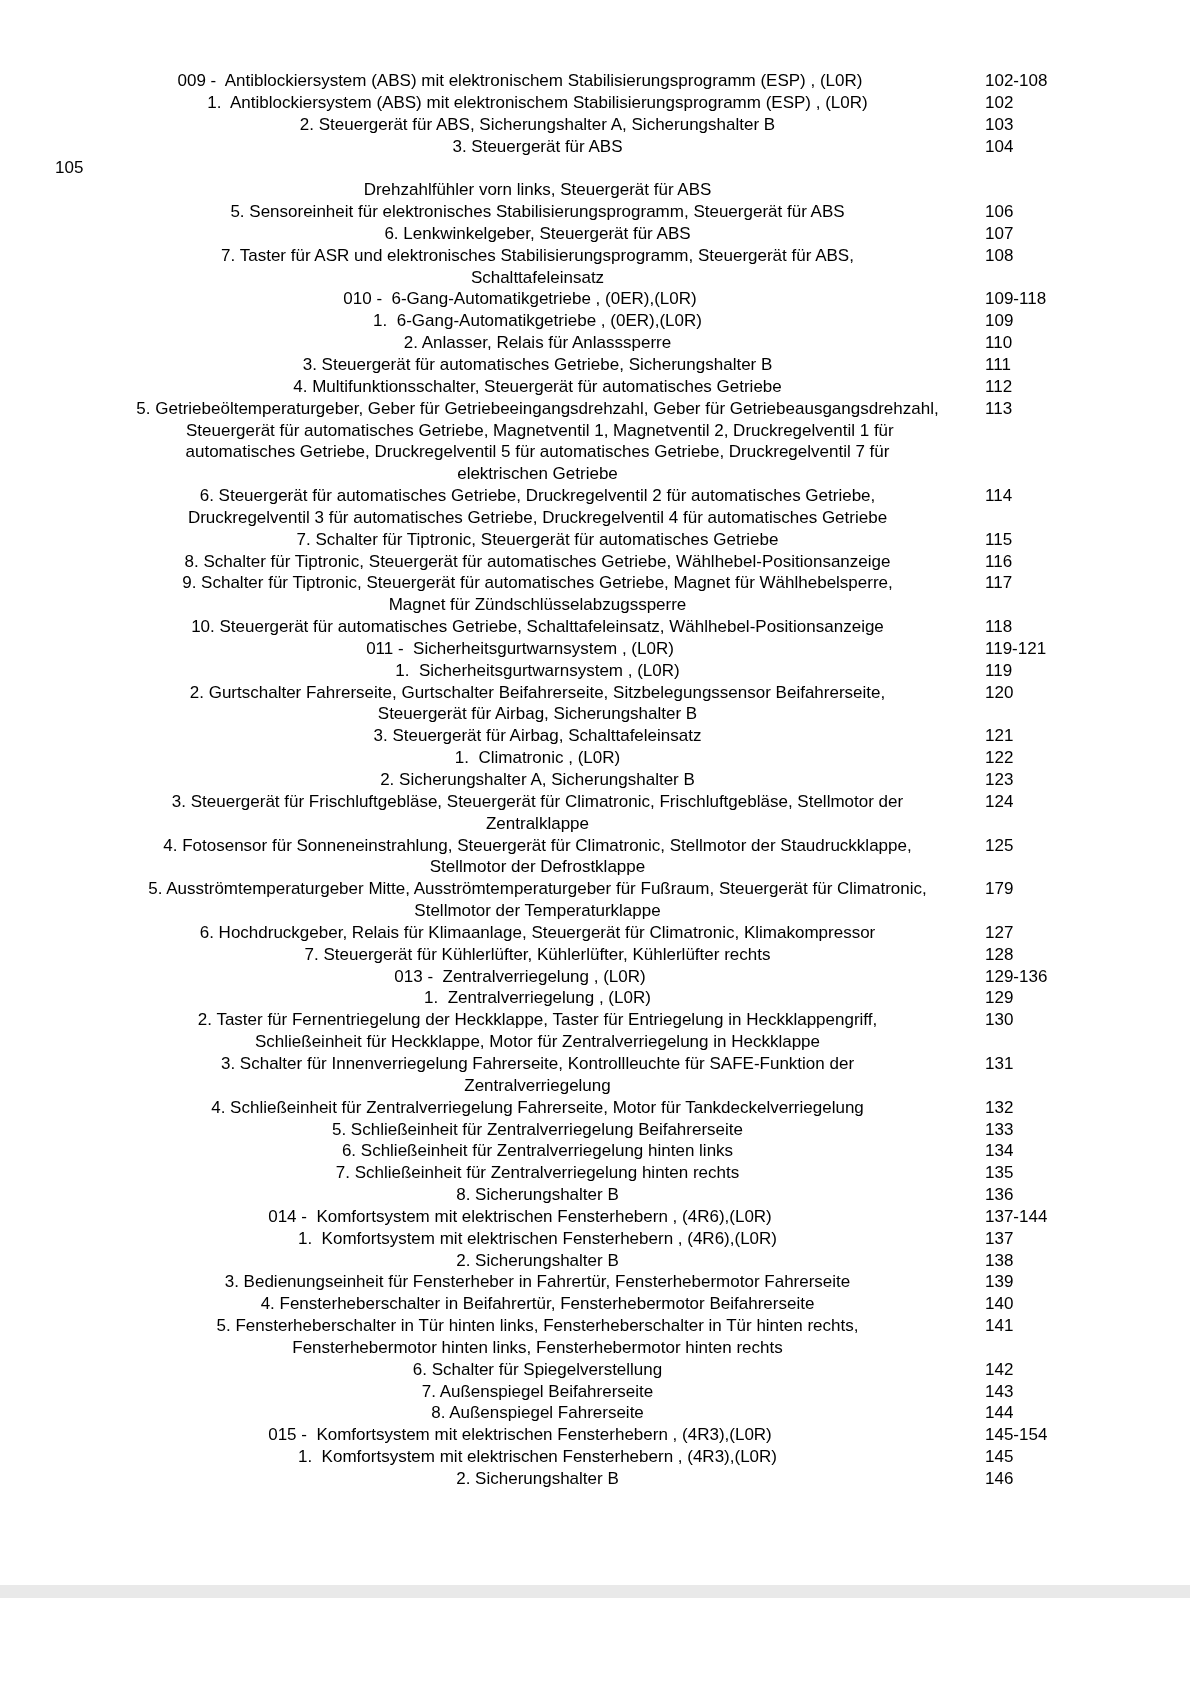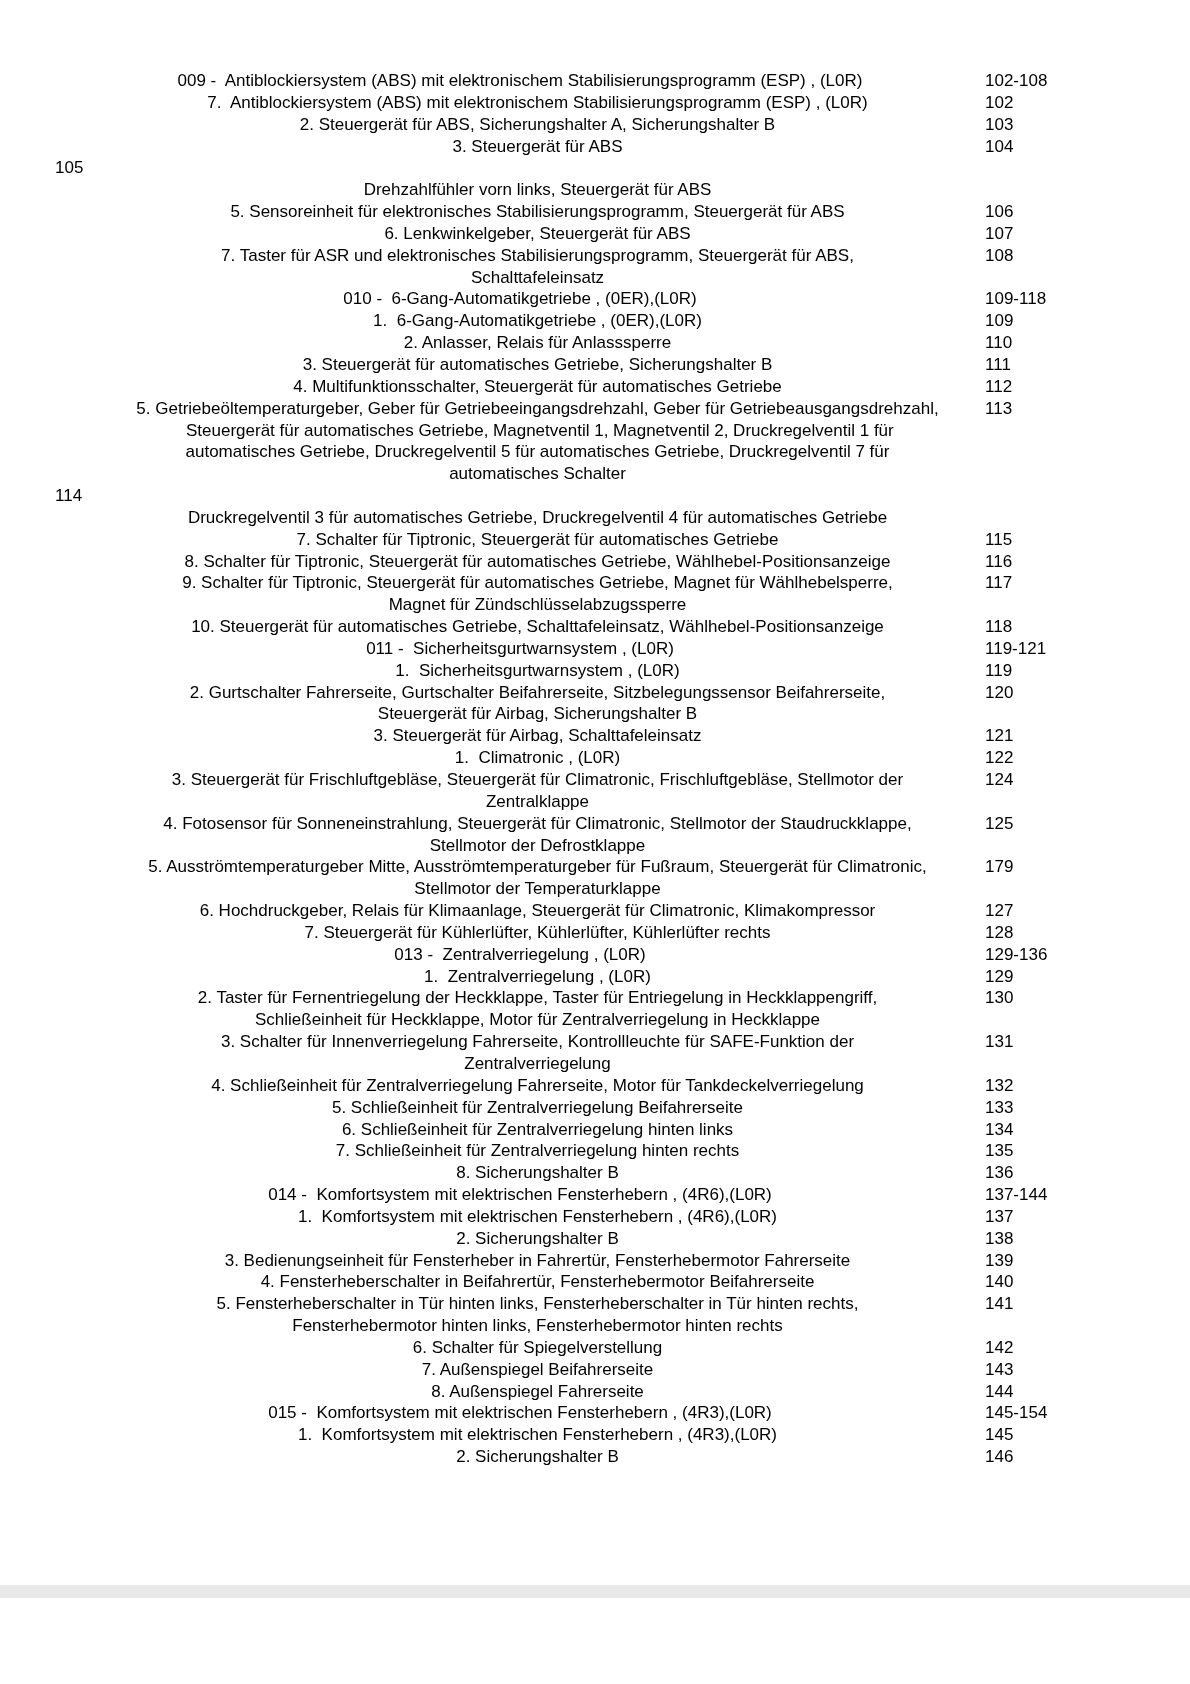--- a/index.html
+++ b/index.html
@@ -44,21 +44,21 @@
 </style>
 </head>
 <body>
 
 <div class="toc">
     <div class="row">
     <span class="text">009 -  Antiblockiersystem (ABS) mit elektronischem Stabilisierungsprogramm (ESP) , (L0R)</span>
     <span class="page">102-108</span>
   </div>
     <div class="row indent">
-    <span class="text">7.  Antiblockiersystem (ABS) mit elektronischem Stabilisierungsprogramm (ESP) , (L0R)</span>
+    <span class="text">1.  Antiblockiersystem (ABS) mit elektronischem Stabilisierungsprogramm (ESP) , (L0R)</span>
     <span class="page">102</span>
   </div>
     <div class="row indent">
     <span class="text">2. Steuergerät für ABS, Sicherungshalter A, Sicherungshalter B</span>
     <span class="page">103</span>
   </div>
     <div class="row indent">
     <span class="text">3. Steuergerät für ABS</span>
     <span class="page">104</span>
   </div>
@@ -111,24 +111,25 @@
   </div>
     <div class="row indent">
     <span class="text"> Steuergerät für automatisches Getriebe, Magnetventil 1, Magnetventil 2, Druckregelventil 1 für</span>
     <span class="page"></span>
   </div>
     <div class="row indent">
     <span class="text">automatisches Getriebe, Druckregelventil 5 für automatisches Getriebe, Druckregelventil 7 für</span>
     <span class="page"></span>
   </div>
     <div class="row indent">
-    <span class="text">automatisches Schalter</span>
-    <span class="page"></span>
-  </div>
-    <div class="row indent">
+    <span class="text">elektrischen Getriebe</span>
+    <span class="page"></span>
+  </div>
+    <div class="row indent">
+    <span class="text">6. Steuergerät für automatisches Getriebe, Druckregelventil 2 für automatisches Getriebe,</span>
     <span class="page">114</span>
   </div>
     <div class="row indent">
     <span class="text">Druckregelventil 3 für automatisches Getriebe, Druckregelventil 4 für automatisches Getriebe</span>
     <span class="page"></span>
   </div>
     <div class="row indent">
     <span class="text">7. Schalter für Tiptronic, Steuergerät für automatisches Getriebe</span>
     <span class="page">115</span>
   </div>
@@ -164,20 +165,24 @@
     <span class="text">Steuergerät für Airbag, Sicherungshalter B</span>
     <span class="page"></span>
   </div>
     <div class="row indent">
     <span class="text">3. Steuergerät für Airbag, Schalttafeleinsatz</span>
     <span class="page">121</span>
   </div>
     <div class="row indent">
     <span class="text">1.  Climatronic , (L0R)</span>
     <span class="page">122</span>
+  </div>
+    <div class="row indent">
+    <span class="text">2. Sicherungshalter A, Sicherungshalter B</span>
+    <span class="page">123</span>
   </div>
     <div class="row indent">
     <span class="text">3. Steuergerät für Frischluftgebläse, Steuergerät für Climatronic, Frischluftgebläse, Stellmotor der</span>
     <span class="page">124</span>
   </div>
     <div class="row indent">
     <span class="text">Zentralklappe</span>
     <span class="page"></span>
   </div>
     <div class="row indent">

